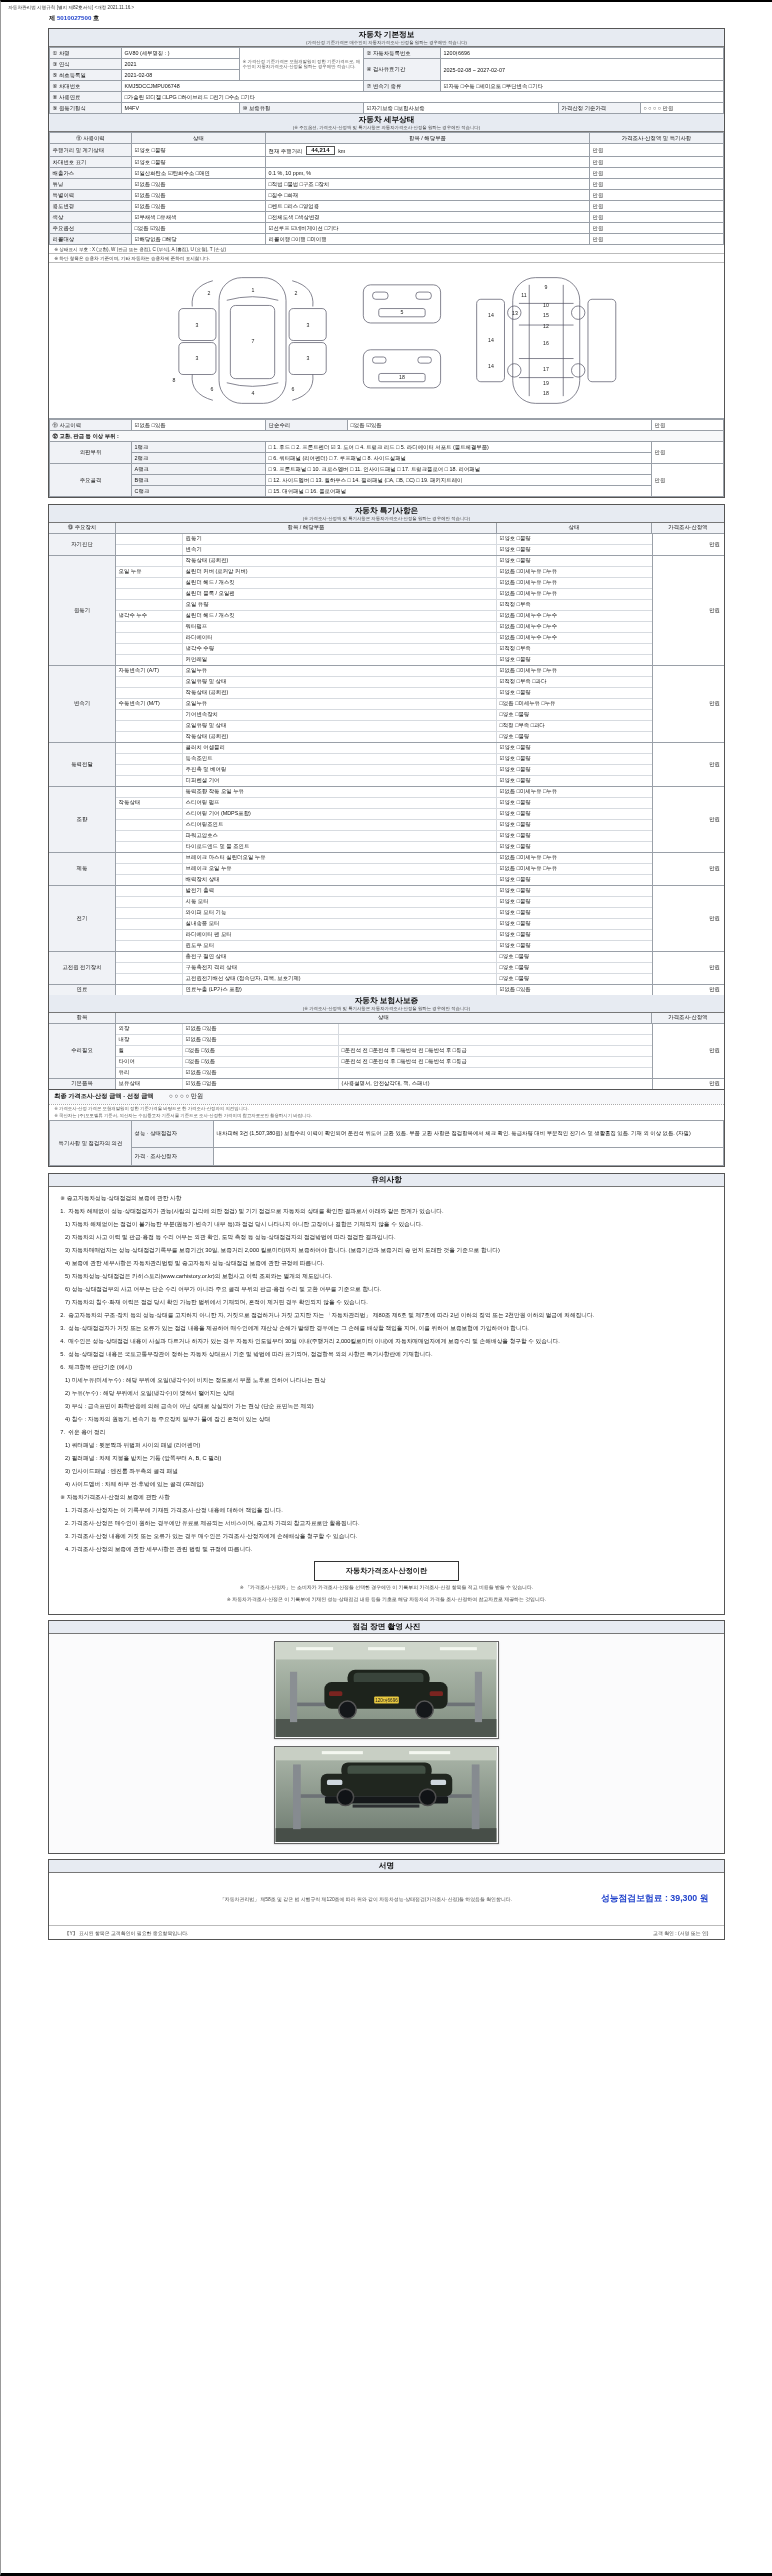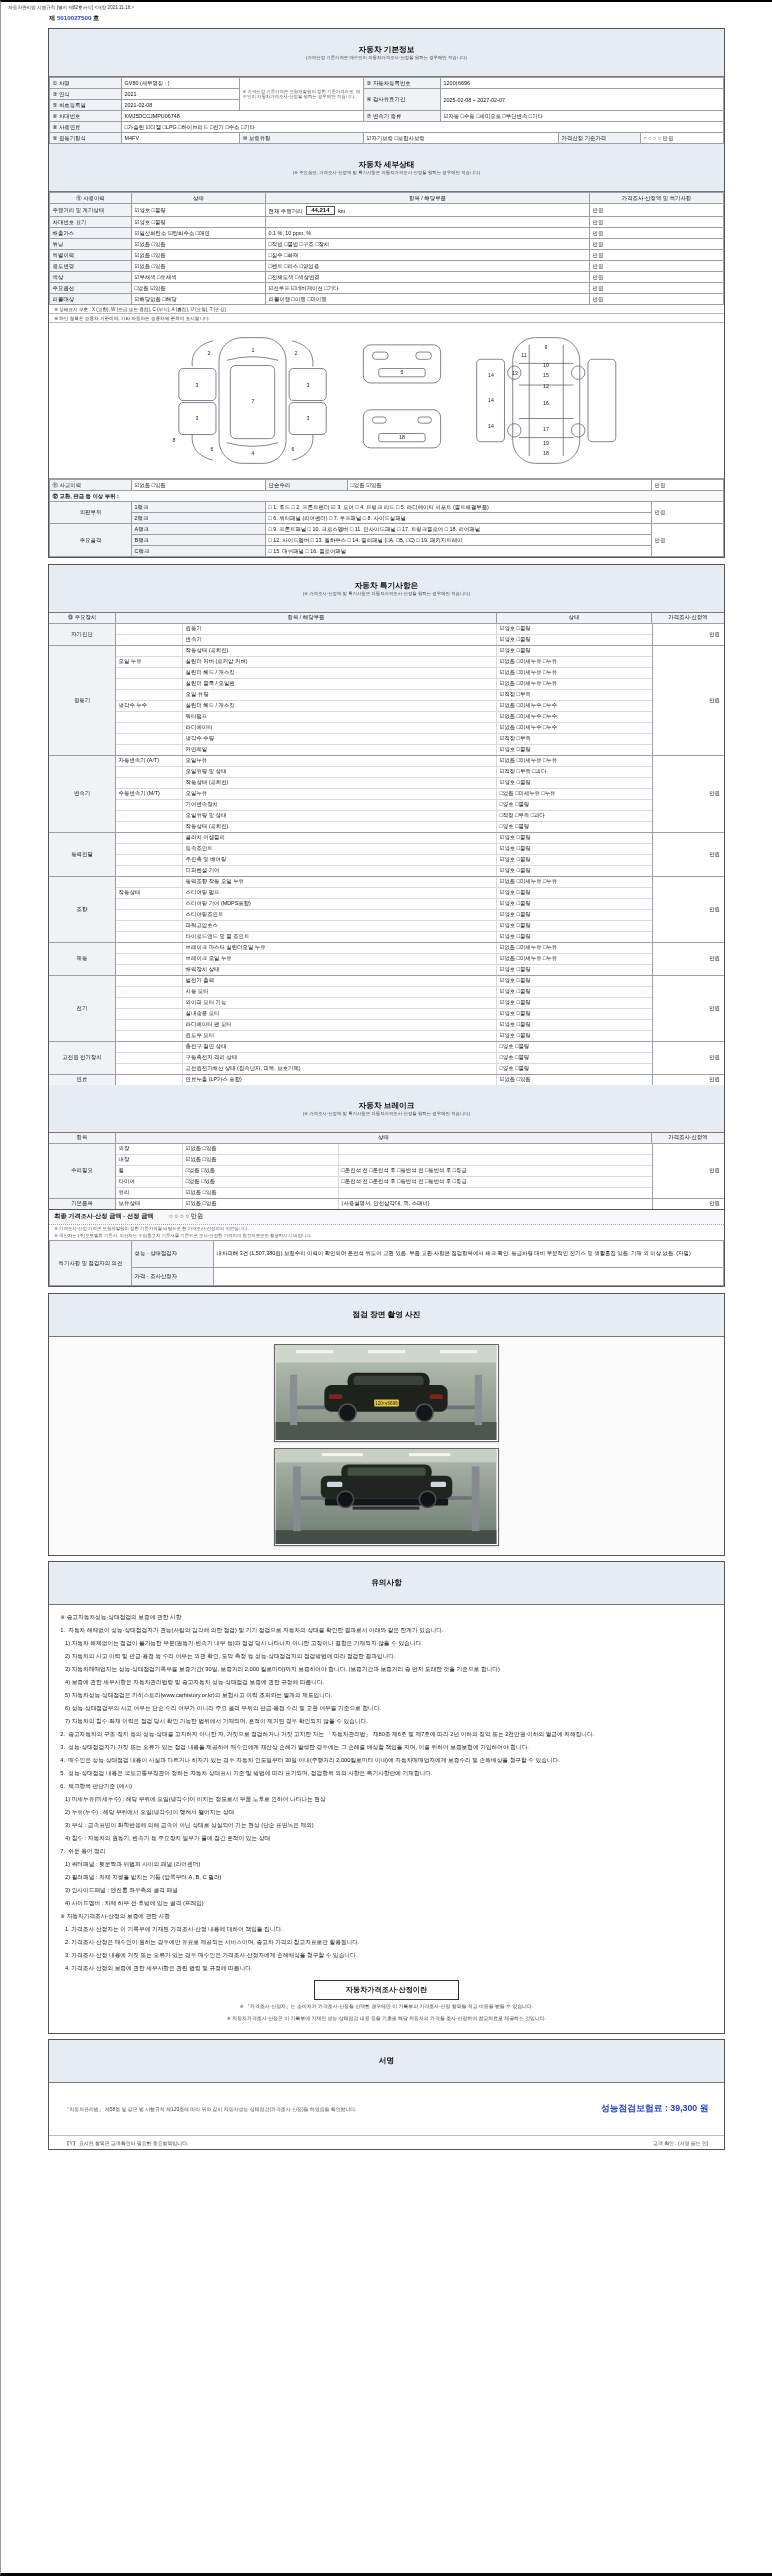--- a/index.html
+++ b/index.html
@@ -7,21 +7,21 @@
   .page{width:773px;min-height:2576px;border-top:2.6px solid #000;border-bottom:3.1px solid #000;
         border-left:0.5px solid #999;border-right:0.5px solid #999;box-sizing:border-box;padding:2.1px 0 9.3px 0;}
   .formref{font-size:4.6px;color:#333;padding:1px 0 0 7.2px;}
   .titlewrap{text-align:center;margin:5.2px 0 1px 0;}
   .maintitle{font-size:12.4px;font-weight:bold;letter-spacing:1px;}
   .subtitle{font-size:6.7px;font-weight:bold;margin-top:2.1px;}
   .titlenote{font-size:4.6px;color:#444;margin-top:1.5px;}
   .docno{width:675px;margin:4.1px auto 0 auto;font-size:6.2px;font-weight:bold;}
   .docno b{color:#2244cc;}
   .block{width:675px;margin:5.2px auto 0 auto;border:0.8px solid #555;background:#fff;}
-  .bar{background:#e7ebf2;border-bottom:0.5px solid #777;text-align:center;padding:16px 1px;}
+  .bar{background:#e7ebf2;border-bottom:0.5px solid #777;text-align:center;padding:1px 1px;}
   .bar .btitle{font-size:7.7px;font-weight:bold;}
   .bar .bnote{font-size:4.4px;color:#444;font-weight:normal;}
   table.t{width:100%;border-collapse:collapse;table-layout:fixed;font-size:5.4px;}
   table.t th,table.t td{border:0.5px solid #9aa0a8;padding:1.5px 2.6px;text-align:left;vertical-align:middle;word-break:break-all;}
   table.t th{background:#f0f2f6;font-weight:normal;}
   .small{font-size:4.4px;color:#555;}
   .pricecell{text-align:right;color:#333;}
   .kmbox{display:inline-block;border:0.5px solid #555;padding:0.5px 4.1px;font-weight:bold;font-size:6px;margin:0 2.1px;}
   .legend{font-size:4.6px;color:#333;padding:1.5px 5.2px;border-bottom:0.5px solid #bbb;}
   .diagram{position:relative;height:155px;border-bottom:0.5px solid #9aa0a8;}
@@ -50,21 +50,21 @@
   .finalprice .fl{font-weight:bold;margin-right:15.5px;}
   .fpnotes{font-size:4.4px;color:#555;padding:1px 5.2px 2.1px 5.2px;border-top:0.5px dotted #aaa;}
   .notesbody{padding:7.2px 11.3px;font-size:5.7px;line-height:1.65;}
   .note-line{white-space:pre-wrap;margin:0 0 3.6px 0;}
   .centerbox{text-align:center;margin:7.2px 0 3.1px 0;}
   .centerbox .cb{display:inline-block;border:0.8px solid #333;padding:3.1px 31px;font-weight:bold;font-size:7.2px;}
   .boxnotes{font-size:4.9px;color:#333;text-align:center;margin-bottom:3.1px;}
   .photosbody{padding:7.2px 0 9.3px 0;display:flex;flex-direction:column;align-items:center;gap:6.2px;
               background:#fbfbfc;}
   .photo{width:223px;height:96px;border:0.5px solid #666;box-shadow:0 0.5px 1.5px rgba(0,0,0,.25);}
-  .signbody{display:flex;align-items:center;justify-content:space-between;padding:8.2px 15.5px;min-height:36px;}
+  .signbody{display:flex;align-items:center;justify-content:flex-end;padding:8.2px 15.5px;min-height:36px;}
   .signleft{font-size:4.9px;color:#444;width:381px;}
   .fee{font-size:8.8px;font-weight:bold;color:#2244cc;}
   .signfooter{border-top:0.5px solid #bbb;padding:3.1px 15.5px;font-size:4.9px;color:#333;display:flex;
               justify-content:space-between;}
   .w140{width:72px;} .w150{width:77px;} .w160{width:82px;} .w230{width:118px;} .w240{width:124px;} .w260{width:134px;} .w300{width:155px;} .w130{width:67px;}
 </style>
 </head>
 <body>
 
 <div class="page">
@@ -683,21 +683,21 @@
                 <div class="g"></div>
                 <div class="p">연료누출 (LP가스 포함)</div>
                 <div class="s">☑없음   □있음</div>
               </div>
             </div>
           <div class="secprice">만원</div>
         </div>
       </div>
 
     <div class="bar">
-      <span class="btitle">자동차 브레이크</span>
+      <span class="btitle">자동차 보험사보증</span>
       <div class="bnote">(※ 가격조사·산정액 및 특기사항은 자동차가격조사·산정을 원하는 경우에만 적습니다)</div>
     </div>
     <div class="fthead">
       <div class="w130">항목</div>
       <div style="flex:1">상태</div>
       <div class="w140">가격조사·산정액</div>
     </div>
     <div>
 
         <div class="sec">
@@ -769,20 +769,91 @@
         <th rowspan="2" style="text-align:center">특기사항 및 점검자의 의견</th>
         <th>성능 · 상태점검자</th>
         <td style="height:23px">내차피해 3건 (1,507,380원) 보험수리 이력이 확인되며 운전석 뒤도어 교환 있음. 부품 교환 사항은 점검항목에서 체크 확인. 동급차량 대비 부분적인 잔기스 및 생활흠집 있음. 기재 외 이상 없음. (자필)</td>
       </tr>
       <tr>
         <th>가격 · 조사산정자</th>
         <td style="height:14.4px"></td>
       </tr>
     </tbody>
       </table>
+  </div>
+
+  <div class="block">
+    <div class="bar">
+      <span class="btitle">유의사항</span>
+    </div>
+    <div class="notesbody">
+      <div>
+
+          <p class="note-line">※ 중고자동차성능·상태점검의 보증에 관한 사항</p>
+
+          <p class="note-line">1.  자동차 해체없이 성능·상태점검자가 관능(사람의 감각에 의한 점검) 및 기기 점검으로 자동차의 상태를 확인한 결과로서 아래와 같은 한계가 있습니다.</p>
+
+          <p class="note-line">   1) 자동차 해체없이는 점검이 불가능한 부분(원동기·변속기 내부 등)과 점검 당시 나타나지 아니한 고장이나 결함은 기재되지 않을 수 있습니다.</p>
+
+          <p class="note-line">   2) 자동차의 사고 이력 및 판금·용접 등 수리 여부는 외관 확인, 도막 측정 등 성능·상태점검자의 점검방법에 따라 점검한 결과입니다.</p>
+
+          <p class="note-line">   3) 자동차매매업자는 성능·상태점검기록부를 보증기간( 30일, 보증거리 2,000 킬로미터)까지 보증하여야 합니다. (보증기간과 보증거리 중 먼저 도래한 것을 기준으로 합니다)</p>
+
+          <p class="note-line">   4) 보증에 관한 세부사항은 자동차관리법령 및 중고자동차 성능·상태점검 보증에 관한 규정에 따릅니다.</p>
+
+          <p class="note-line">   5) 자동차성능·상태점검은 카히스토리(www.carhistory.or.kr)의 보험사고 이력 조회와는 별개의 제도입니다.</p>
+
+          <p class="note-line">   6) 성능·상태점검부의 사고 여부는 단순 수리 여부가 아니라 주요 골격 부위의 판금·용접 수리 및 교환 여부를 기준으로 합니다.</p>
+
+          <p class="note-line">   7) 자동차의 침수·화재 이력은 점검 당시 확인 가능한 범위에서 기재되며, 흔적이 제거된 경우 확인되지 않을 수 있습니다.</p>
+
+          <p class="note-line">2.  중고자동차의 구조·장치 등의 성능·상태를 고지하지 아니한 자, 거짓으로 점검하거나 거짓 고지한 자는 「자동차관리법」 제80조 제6호 및 제7호에 따라 2년 이하의 징역 또는 2천만원 이하의 벌금에 처해집니다.</p>
+
+          <p class="note-line">3.  성능·상태점검자가 거짓 또는 오류가 있는 점검 내용을 제공하여 매수인에게 재산상 손해가 발생한 경우에는 그 손해를 배상할 책임을 지며, 이를 위하여 보증보험에 가입하여야 합니다.</p>
+
+          <p class="note-line">4.  매수인은 성능·상태점검 내용이 사실과 다르거나 하자가 있는 경우 자동차 인도일부터 30일 이내(주행거리 2,000킬로미터 이내)에 자동차매매업자에게 보증수리 및 손해배상을 청구할 수 있습니다.</p>
+
+          <p class="note-line">5.  성능·상태점검 내용은 국토교통부장관이 정하는 자동차 상태표시 기준 및 방법에 따라 표기되며, 점검항목 외의 사항은 특기사항란에 기재합니다.</p>
+
+          <p class="note-line">6.  체크항목 판단기준 (예시)</p>
+
+          <p class="note-line">   1) 미세누유(미세누수) : 해당 부위에 오일(냉각수)이 비치는 정도로서 부품 노후로 인하여 나타나는 현상</p>
+
+          <p class="note-line">   2) 누유(누수) : 해당 부위에서 오일(냉각수)이 맺혀서 떨어지는 상태</p>
+
+          <p class="note-line">   3) 부식 : 금속표면이 화학반응에 의해 금속이 아닌 상태로 상실되어 가는 현상 (단순 표면녹은 제외)</p>
+
+          <p class="note-line">   4) 침수 : 자동차의 원동기, 변속기 등 주요장치 일부가 물에 잠긴 흔적이 있는 상태</p>
+
+          <p class="note-line">7.  쉬운 용어 정리</p>
+
+          <p class="note-line">   1) 쿼터패널 : 뒷문짝과 뒤범퍼 사이의 패널 (리어펜더)</p>
+
+          <p class="note-line">   2) 필러패널 : 차체 지붕을 받치는 기둥 (앞쪽부터 A, B, C 필러)</p>
+
+          <p class="note-line">   3) 인사이드패널 : 엔진룸 좌우측의 골격 패널</p>
+
+          <p class="note-line">   4) 사이드멤버 : 차체 하부 전·후방에 있는 골격 (프레임)</p>
+
+          <p class="note-line">※ 자동차가격조사·산정의 보증에 관한 사항</p>
+
+          <p class="note-line">   1. 가격조사·산정자는 이 기록부에 기재된 가격조사·산정 내용에 대하여 책임을 집니다.</p>
+
+          <p class="note-line">   2. 가격조사·산정은 매수인이 원하는 경우에만 유료로 제공되는 서비스이며, 중고차 가격의 참고자료로만 활용됩니다.</p>
+
+          <p class="note-line">   3. 가격조사·산정 내용에 거짓 또는 오류가 있는 경우 매수인은 가격조사·산정자에게 손해배상을 청구할 수 있습니다.</p>
+
+          <p class="note-line">   4. 가격조사·산정의 보증에 관한 세부사항은 관련 법령 및 규정에 따릅니다.</p>
+        </div>
+      <div class="centerbox">
+        <span class="cb">자동차가격조사·산정이란</span>
+      </div>
+      <div class="boxnotes">※ 「가격조사·산정자」는 소비자가 가격조사·산정을 선택한 경우에만 이 기록부의 가격조사·산정 항목을 적고 비용을 받을 수 있습니다.</div>
+      <div class="boxnotes">※ 자동차가격조사·산정은 이 기록부에 기재된 성능·상태점검 내용 등을 기초로 해당 자동차의 가격을 조사·산정하여 참고자료로 제공하는 것입니다.</div>
+    </div>
   </div>
 
   <div class="block">
     <div class="bar">
       <span class="btitle">점검 장면 촬영 사진</span>
     </div>
     <div class="photosbody">
       <div class="photo">
         <svg width="222" height="95" viewBox="0 0 430 185">
           <defs>
@@ -838,91 +909,20 @@
           <rect x="150" y="112" width="130" height="6" fill="#2c2f31"></rect>
           <rect x="100" y="64" width="30" height="10" rx="3" fill="#cfd8de"></rect>
           <rect x="302" y="64" width="30" height="10" rx="3" fill="#cfd8de"></rect>
         </svg>
       </div>
     </div>
   </div>
 
   <div class="block">
     <div class="bar">
-      <span class="btitle">유의사항</span>
-    </div>
-    <div class="notesbody">
-      <div>
-
-          <p class="note-line">※ 중고자동차성능·상태점검의 보증에 관한 사항</p>
-
-          <p class="note-line">1.  자동차 해체없이 성능·상태점검자가 관능(사람의 감각에 의한 점검) 및 기기 점검으로 자동차의 상태를 확인한 결과로서 아래와 같은 한계가 있습니다.</p>
-
-          <p class="note-line">   1) 자동차 해체없이는 점검이 불가능한 부분(원동기·변속기 내부 등)과 점검 당시 나타나지 아니한 고장이나 결함은 기재되지 않을 수 있습니다.</p>
-
-          <p class="note-line">   2) 자동차의 사고 이력 및 판금·용접 등 수리 여부는 외관 확인, 도막 측정 등 성능·상태점검자의 점검방법에 따라 점검한 결과입니다.</p>
-
-          <p class="note-line">   3) 자동차매매업자는 성능·상태점검기록부를 보증기간( 30일, 보증거리 2,000 킬로미터)까지 보증하여야 합니다. (보증기간과 보증거리 중 먼저 도래한 것을 기준으로 합니다)</p>
-
-          <p class="note-line">   4) 보증에 관한 세부사항은 자동차관리법령 및 중고자동차 성능·상태점검 보증에 관한 규정에 따릅니다.</p>
-
-          <p class="note-line">   5) 자동차성능·상태점검은 카히스토리(www.carhistory.or.kr)의 보험사고 이력 조회와는 별개의 제도입니다.</p>
-
-          <p class="note-line">   6) 성능·상태점검부의 사고 여부는 단순 수리 여부가 아니라 주요 골격 부위의 판금·용접 수리 및 교환 여부를 기준으로 합니다.</p>
-
-          <p class="note-line">   7) 자동차의 침수·화재 이력은 점검 당시 확인 가능한 범위에서 기재되며, 흔적이 제거된 경우 확인되지 않을 수 있습니다.</p>
-
-          <p class="note-line">2.  중고자동차의 구조·장치 등의 성능·상태를 고지하지 아니한 자, 거짓으로 점검하거나 거짓 고지한 자는 「자동차관리법」 제80조 제6호 및 제7호에 따라 2년 이하의 징역 또는 2천만원 이하의 벌금에 처해집니다.</p>
-
-          <p class="note-line">3.  성능·상태점검자가 거짓 또는 오류가 있는 점검 내용을 제공하여 매수인에게 재산상 손해가 발생한 경우에는 그 손해를 배상할 책임을 지며, 이를 위하여 보증보험에 가입하여야 합니다.</p>
-
-          <p class="note-line">4.  매수인은 성능·상태점검 내용이 사실과 다르거나 하자가 있는 경우 자동차 인도일부터 30일 이내(주행거리 2,000킬로미터 이내)에 자동차매매업자에게 보증수리 및 손해배상을 청구할 수 있습니다.</p>
-
-          <p class="note-line">5.  성능·상태점검 내용은 국토교통부장관이 정하는 자동차 상태표시 기준 및 방법에 따라 표기되며, 점검항목 외의 사항은 특기사항란에 기재합니다.</p>
-
-          <p class="note-line">6.  체크항목 판단기준 (예시)</p>
-
-          <p class="note-line">   1) 미세누유(미세누수) : 해당 부위에 오일(냉각수)이 비치는 정도로서 부품 노후로 인하여 나타나는 현상</p>
-
-          <p class="note-line">   2) 누유(누수) : 해당 부위에서 오일(냉각수)이 맺혀서 떨어지는 상태</p>
-
-          <p class="note-line">   3) 부식 : 금속표면이 화학반응에 의해 금속이 아닌 상태로 상실되어 가는 현상 (단순 표면녹은 제외)</p>
-
-          <p class="note-line">   4) 침수 : 자동차의 원동기, 변속기 등 주요장치 일부가 물에 잠긴 흔적이 있는 상태</p>
-
-          <p class="note-line">7.  쉬운 용어 정리</p>
-
-          <p class="note-line">   1) 쿼터패널 : 뒷문짝과 뒤범퍼 사이의 패널 (리어펜더)</p>
-
-          <p class="note-line">   2) 필러패널 : 차체 지붕을 받치는 기둥 (앞쪽부터 A, B, C 필러)</p>
-
-          <p class="note-line">   3) 인사이드패널 : 엔진룸 좌우측의 골격 패널</p>
-
-          <p class="note-line">   4) 사이드멤버 : 차체 하부 전·후방에 있는 골격 (프레임)</p>
-
-          <p class="note-line">※ 자동차가격조사·산정의 보증에 관한 사항</p>
-
-          <p class="note-line">   1. 가격조사·산정자는 이 기록부에 기재된 가격조사·산정 내용에 대하여 책임을 집니다.</p>
-
-          <p class="note-line">   2. 가격조사·산정은 매수인이 원하는 경우에만 유료로 제공되는 서비스이며, 중고차 가격의 참고자료로만 활용됩니다.</p>
-
-          <p class="note-line">   3. 가격조사·산정 내용에 거짓 또는 오류가 있는 경우 매수인은 가격조사·산정자에게 손해배상을 청구할 수 있습니다.</p>
-
-          <p class="note-line">   4. 가격조사·산정의 보증에 관한 세부사항은 관련 법령 및 규정에 따릅니다.</p>
-        </div>
-      <div class="centerbox">
-        <span class="cb">자동차가격조사·산정이란</span>
-      </div>
-      <div class="boxnotes">※ 「가격조사·산정자」는 소비자가 가격조사·산정을 선택한 경우에만 이 기록부의 가격조사·산정 항목을 적고 비용을 받을 수 있습니다.</div>
-      <div class="boxnotes">※ 자동차가격조사·산정은 이 기록부에 기재된 성능·상태점검 내용 등을 기초로 해당 자동차의 가격을 조사·산정하여 참고자료로 제공하는 것입니다.</div>
-    </div>
-  </div>
-
-  <div class="block">
-    <div class="bar">
       <span class="btitle">서명</span>
     </div>
     <div class="signbody">
       <div class="signleft">「자동차관리법」 제58조 및 같은 법 시행규칙 제120조에 따라 위와 같이 자동차성능·상태점검(가격조사·산정)을 하였음을 확인합니다.</div>
       <div class="fee">
         <span>성능점검보험료 :</span>
         <span>39,300 원</span>
       </div>
     </div>
     <div class="signfooter">

